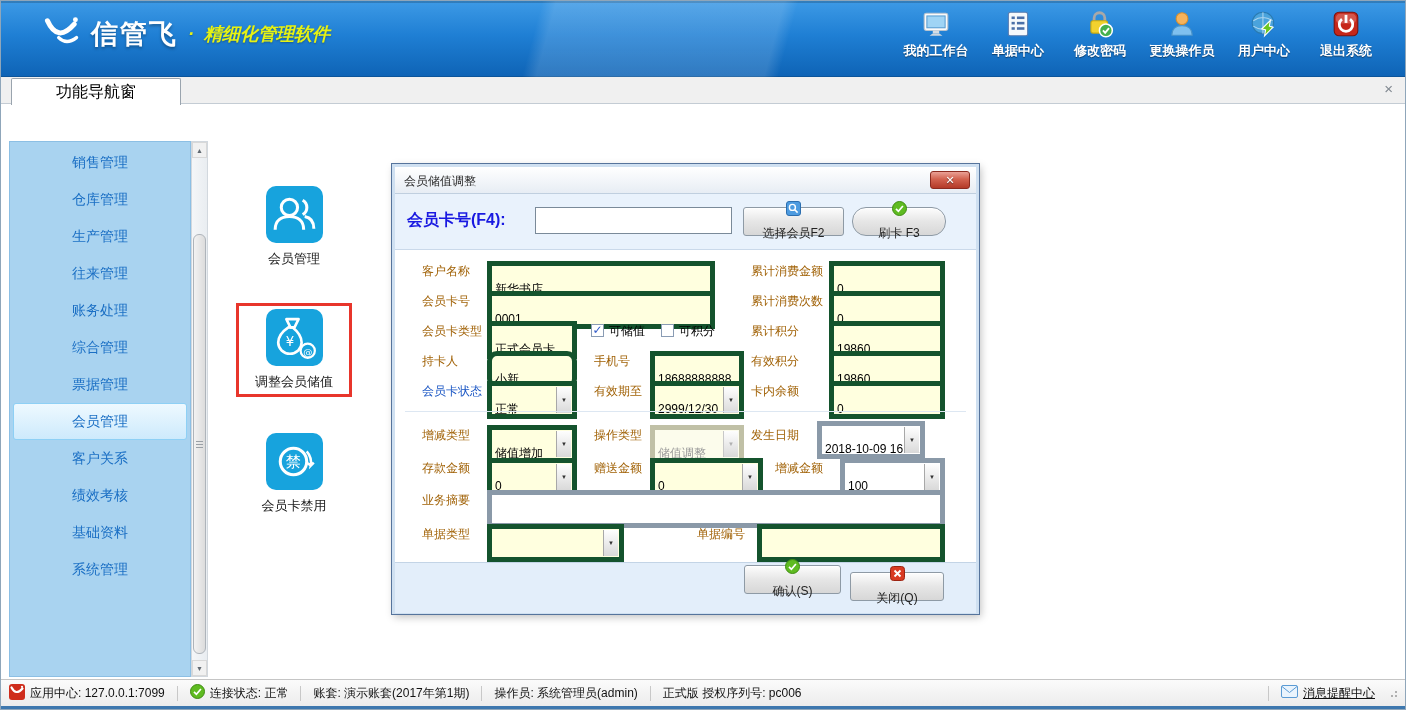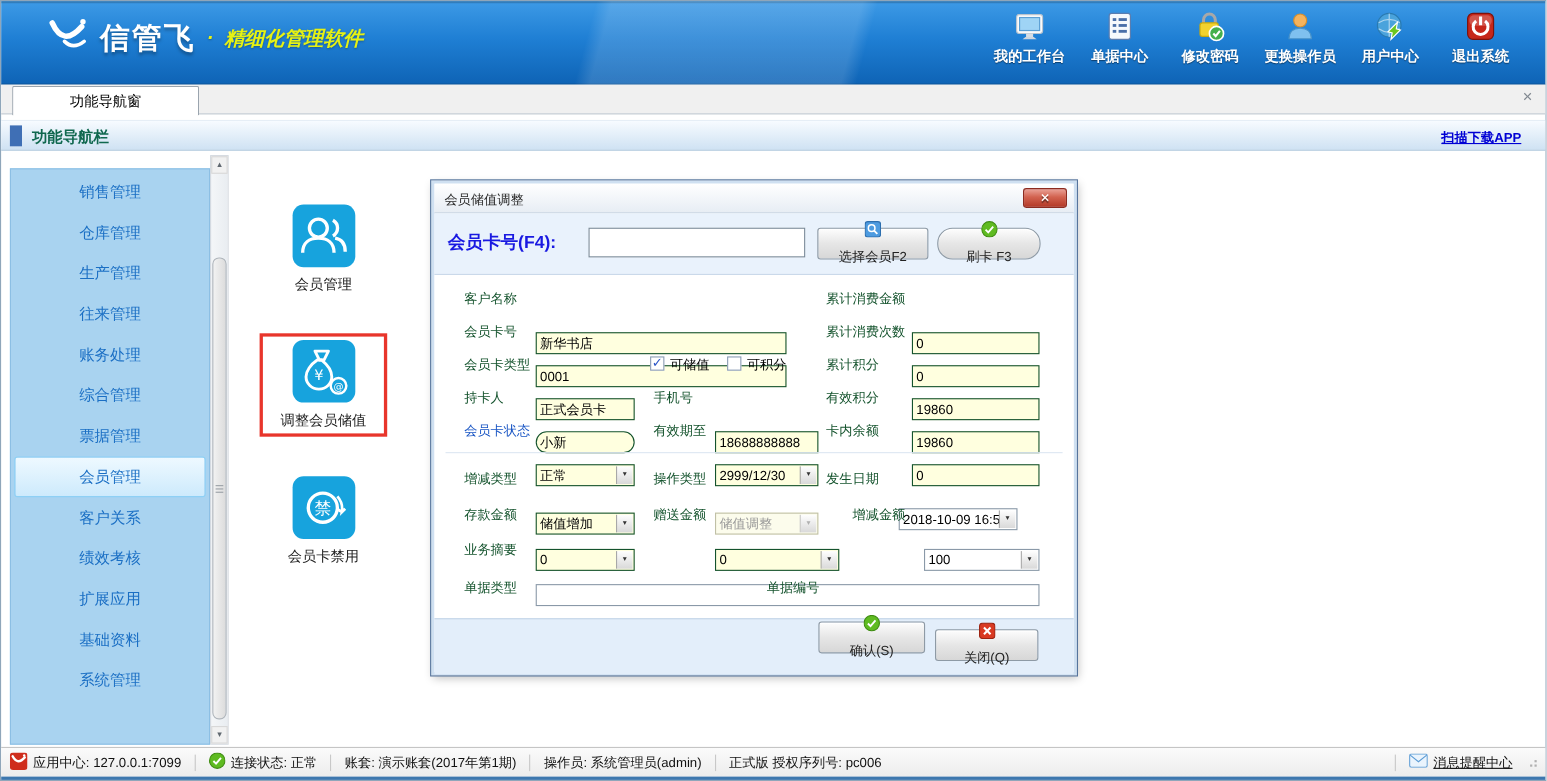--- a/index.html
+++ b/index.html
@@ -16,33 +16,33 @@
   .brand-name { color:#fff; font-size:27px; font-weight:bold; letter-spacing:2px; text-shadow:0 2px 3px rgba(0,0,0,.3); }
   .brand-sub { color:#e6f213; font-size:18px; font-weight:bold; font-style:italic; text-shadow:0 1px 2px rgba(0,0,0,.3); }
   .toolbar { position:absolute; right:18px; top:8px; display:flex; }
   .tb-item { width:82px; display:flex; flex-direction:column; align-items:center; gap:3px; cursor:pointer; }
   .tb-ic { width:30px; height:30px; display:flex; align-items:center; justify-content:center; }
   .tb-lb { color:#fff; font-size:13px; font-weight:bold; text-shadow:0 1px 1px rgba(0,0,0,.45); white-space:nowrap; }
 
   
   .tabstrip { position:absolute; top:76px; left:0; right:0; height:27px; background:#f0f0f0; border-bottom:1px solid #c4ccd4; }
   .tab { position:absolute; left:10px; top:1px; width:170px; height:27px; background:#fff; border:1px solid #9aa4ae; border-bottom:none;
-    border-radius:2px 2px 0 0; font-size:13px; display:flex; align-items:center; justify-content:center; }
+    border-radius:2px 2px 0 0; font-size:16px; display:flex; align-items:center; justify-content:center; }
   .tabs-close { position:absolute; right:12px; top:4px; color:#808890; font-size:15px; line-height:1; cursor:pointer; }
 
   
   .navheader { position:absolute; top:108px; left:0; right:0; height:28px;
     background:linear-gradient(180deg,#f7fbff,#cfe2f3); border-top:1px solid #e6eef6; border-bottom:1px solid #a9c3db; }
   .nav-accent { position:absolute; left:8px; top:4px; width:11px; height:19px; background:#3f6fb5; }
   .nav-title { position:absolute; left:28px; top:6px; font-size:14px; font-weight:bold; color:#10684f; }
   .nav-link { position:absolute; right:22px; top:7px; font-size:12px; font-weight:bold; color:#0000d4; text-decoration:underline; cursor:pointer; }
 
   
   .body { position:absolute; top:140px; left:8px; right:8px; bottom:32px; }
-  .sidebar { position:absolute; left:0; top:12px; bottom:0; width:182px; background:#a9d3f0; border:1px solid #8cbfe4; padding-top:2px; }
+  .sidebar { position:absolute; left:0; top:0; bottom:0; width:182px; background:#a9d3f0; border:1px solid #8cbfe4; padding-top:2px; }
   .sb-item { height:37px; margin:0 3px; display:flex; align-items:center; justify-content:center; font-size:14px; color:#1b6fc4; cursor:pointer; }
   .sb-item.selected { background:linear-gradient(180deg,#eef9ff,#cdeafc); border:1px solid #8ed0f5; border-radius:3px; }
   .vscroll { position:absolute; left:182px; top:0; bottom:0; width:17px; background:linear-gradient(90deg,#f4f6f8,#e9edf1); border:1px solid #d2d8de; }
   .vs-btn { position:absolute; left:0; width:15px; height:16px; background:#f1f1f1; border:1px solid #d8d8d8; color:#606870;
     font-size:7px; display:flex; align-items:center; justify-content:center; cursor:pointer; }
   .vs-up { top:0; } .vs-down { bottom:0; }
   .vs-thumb { position:absolute; left:1px; width:13px; top:92px; height:420px; background:linear-gradient(90deg,#f2f2f2,#dcdcdc);
     border:1px solid #aeb4ba; border-radius:6px; display:flex; align-items:center; justify-content:center; cursor:pointer; }
   .vs-grip { width:7px; height:1px; background:#9aa0a6; box-shadow:0 -3px 0 #9aa0a6, 0 3px 0 #9aa0a6; }
   .content { position:absolute; left:199px; top:0; right:0; bottom:0; background:#fff; }
@@ -60,24 +60,24 @@
   .dlg-title { position:absolute; left:9px; top:6px; font-size:12px; color:#2a2a2a; }
   .dlg-close { position:absolute; right:6px; top:4px; width:40px; height:18px; border-radius:3px;
     background:linear-gradient(180deg,#eaa196,#d2624f 45%,#b33a28); border:1px solid #8c2b20; color:#fff;
     font-size:11px; font-weight:bold; display:flex; align-items:center; justify-content:center; cursor:pointer; text-shadow:0 1px 1px rgba(0,0,0,.5); }
   .dlg-top { position:relative; height:56px; background:#e9f2fc; border-bottom:1px solid #cad9ea; }
   .dlg-cardno-lb { position:absolute; left:12px; top:16px; font-size:16px; font-weight:bold; color:#1919e1; }
   .dlg-cardno-input { position:absolute; left:140px; top:13px; width:197px; height:27px; background:#fff; border:1px solid #7a8a99; }
   .dlg-form { position:relative; height:312px; background:#fff; font-size:12px; }
   .dlg-bottom { position:relative; height:51px; background:#e3eefa; border-top:1px solid #c3d4e6; }
 
-  .lb { position:absolute; height:20px; line-height:20px; font-size:12px; color:#14532d; white-space:nowrap; }
+  .lb { position:absolute; height:20px; line-height:20px; font-size:12px; color:#a16207; white-space:nowrap; }
   .lb.blue { color:#1a56c4; }
-  .f { position:absolute; height:20px; border:1px solid #14532d; background:#ffffdf; font-size:12px; line-height:18px;
-    padding:0 3px; overflow:hidden; white-space:nowrap; color:#000;margin-top:41px; }
+  .f { position:absolute; height:20px; border:5px solid #14532d; background:#ffffdf; font-size:12px; line-height:18px;
+    padding:14px 3px; overflow:hidden; white-space:nowrap; color:#000; }
   .f.white { background:#fff; border-color:#8a99a8; }
   .dd { padding-right:18px; }
   .ar { position:absolute; right:1px; top:1px; bottom:1px; width:15px; background:linear-gradient(180deg,#fefefe,#d9d9d9);
     border-left:1px solid #a8a8a8; display:flex; align-items:center; justify-content:center; font-size:6px; color:#333; cursor:pointer; }
   .f.disabled { color:#9a9a9a; background:#fcfcec; border-color:#c0c0a6; }
   .f.disabled .ar { color:#b0b0b0; border-left-color:#c8c8c8; }
   .sep { position:absolute; left:10px; right:10px; height:1px; background:#dde7f2; }
 
   .cb { position:absolute; width:13px; height:13px; background:#fff; border:1px solid #8a9cb4; top:3px;
     display:flex; align-items:center; justify-content:center; cursor:pointer; }
@@ -188,25 +188,20 @@
     </div>
   </div>
 
   <div class="tabstrip">
     <div class="tab">
       <span>功能导航窗</span>
     </div>
     <span class="tabs-close">×</span>
   </div>
 
-  <div class="navheader">
-    <div class="nav-accent"></div>
-    <div class="nav-title">功能导航栏</div>
-    <a class="nav-link">扫描下载APP</a>
-  </div>
 
   <div class="body">
 
     <div class="sidebar">
       <div class="sb-item">
           <span>销售管理</span>
         </div>
       <div class="sb-item">
           <span>仓库管理</span>
         </div>
@@ -226,23 +221,20 @@
           <span>票据管理</span>
         </div>
       <div class="sb-item selected">
           <span>会员管理</span>
         </div>
       <div class="sb-item">
           <span>客户关系</span>
         </div>
       <div class="sb-item">
           <span>绩效考核</span>
-        </div>
-      <div class="sb-item">
-          <span>扩展应用</span>
         </div>
       <div class="sb-item">
           <span>基础资料</span>
         </div>
       <div class="sb-item">
           <span>系统管理</span>
         </div>
     </div>
 
     <div class="vscroll">

